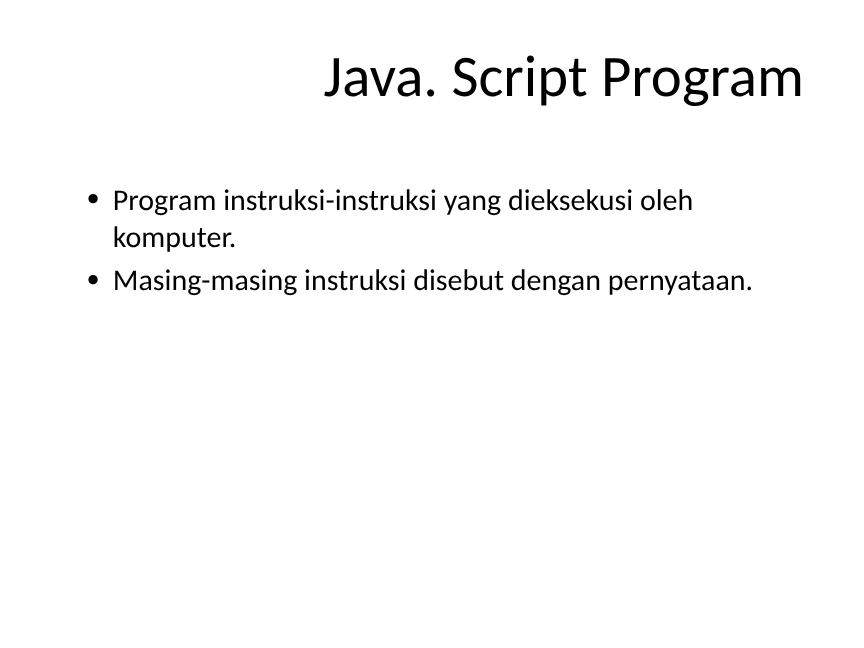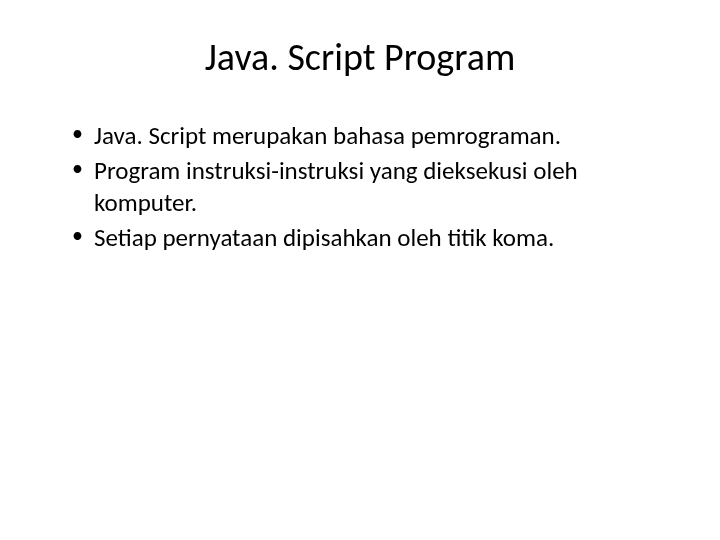--- a/index.html
+++ b/index.html
@@ -9,24 +9,24 @@
     }
     body {
       width: 720px;
       height: 540px;
       background: #ffffff;
       font-family: Calibri, "Segoe UI", Arial, sans-serif;
       color: #000000;
       padding: 30px 50px 40px 50px;
     }
     .slide-title {
-      font-size: 38px;
+      font-size: 49px;
       font-weight: 400;
-      text-align: center;
-      margin-bottom: 40px;
+      text-align: right;
+      margin-bottom: 57px;
       margin-top: 4px;
     }
     .bullet-list {
       list-style: none;
       padding-left: 26px;
     }
     .bullet-item {
       position: relative;
       font-size: 25px;
       line-height: 1.25;
@@ -40,16 +40,15 @@
       top: 0;
       font-size: 22px;
     }
   </style>
 </head>
 <body>
 
 <h1 class="slide-title">Java. Script Program</h1>
 
 <ul class="bullet-list">
-  <li class="bullet-item">Java. Script merupakan bahasa pemrograman.</li>
   <li class="bullet-item">Program instruksi-instruksi yang dieksekusi oleh komputer.</li>
-  <li class="bullet-item">Setiap pernyataan dipisahkan oleh titik koma.</li>
+  <li class="bullet-item">Masing-masing instruksi disebut dengan pernyataan.</li>
 </ul>
 
 </body></html>

